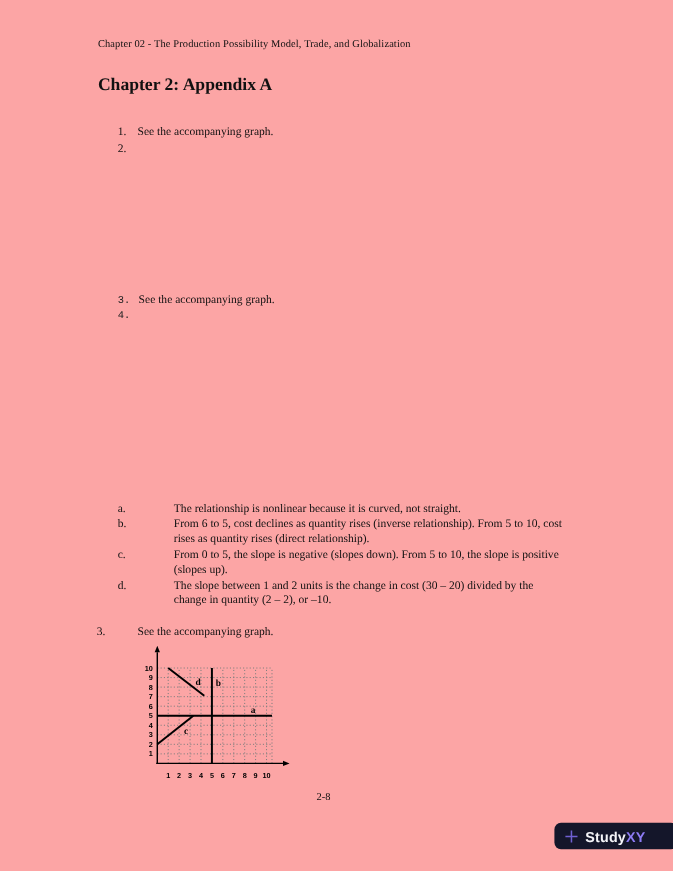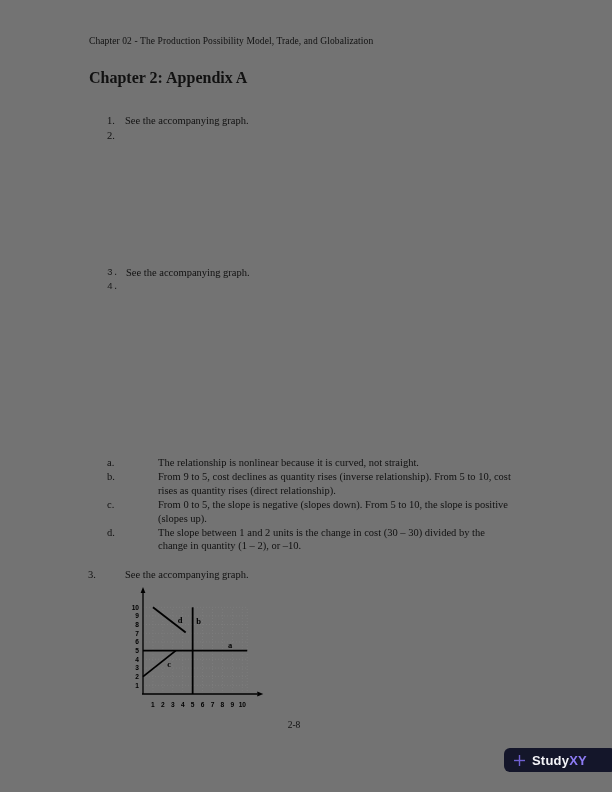--- a/index.html
+++ b/index.html
@@ -1,17 +1,17 @@
 <!DOCTYPE html>
 <html><head>
 <meta charset="utf-8">
 <style>
   html,body{margin:0;padding:0;background:#ffffff;}
   .page{
-    position:relative;width:612px;height:792px;background:#737373;
+    position:relative;width:612px;height:792px;background:#fca5a5;
     font-family:"Liberation Serif","DejaVu Serif",serif;color:#111;overflow:hidden;
   }
   .abs{position:absolute;}
   .header-text{left:89px;top:36px;font-size:9.5px;letter-spacing:.1px;}
   .section-title{left:89px;top:69px;font-size:16px;font-weight:bold;}
   .num-block-top{left:107px;top:113px;font-size:10.5px;line-height:15px;}
   .num-block-mid{left:107px;top:266px;font-size:10.5px;line-height:14px;}
   .num-row{display:flex;}
   .num-marker{width:18px;flex:0 0 18px;}
   .mono-marker{font-family:"Liberation Mono","DejaVu Sans Mono",monospace;font-size:9.5px;width:19px;flex:0 0 19px;color:#222;}
@@ -64,29 +64,29 @@
     </div>
   </div>
 
   <div class="abs lettered-block">
     <div class="let-row">
       <span class="let-marker">a.</span>
       <span class="let-text">The relationship is nonlinear because it is curved, not straight.</span>
     </div>
     <div class="let-row">
       <span class="let-marker">b.</span>
-      <span class="let-text">From 9 to 5, cost declines as quantity rises (inverse relationship). From 5 to 10, cost rises as quantity rises (direct relationship).</span>
+      <span class="let-text">From 6 to 5, cost declines as quantity rises (inverse relationship). From 5 to 10, cost rises as quantity rises (direct relationship).</span>
     </div>
     <div class="let-row">
       <span class="let-marker">c.</span>
       <span class="let-text">From 0 to 5, the slope is negative (slopes down). From 5 to 10, the slope is positive (slopes up).</span>
     </div>
     <div class="let-row">
       <span class="let-marker">d.</span>
-      <span class="let-text">The slope between 1 and 2 units is the change in cost (30 – 30) divided by the change in quantity (1 – 2), or –10.</span>
+      <span class="let-text">The slope between 1 and 2 units is the change in cost (30 – 20) divided by the change in quantity (2 – 2), or –10.</span>
     </div>
   </div>
 
   <div class="abs q3-row">
     <span class="q3-marker">3.</span>
     <span>See the accompanying graph.</span>
   </div>
 
   <div class="abs graph-wrap">
     <svg id="chart-svg" width="150" height="132" viewBox="0 0 150 132" xmlns="http://www.w3.org/2000/svg">

